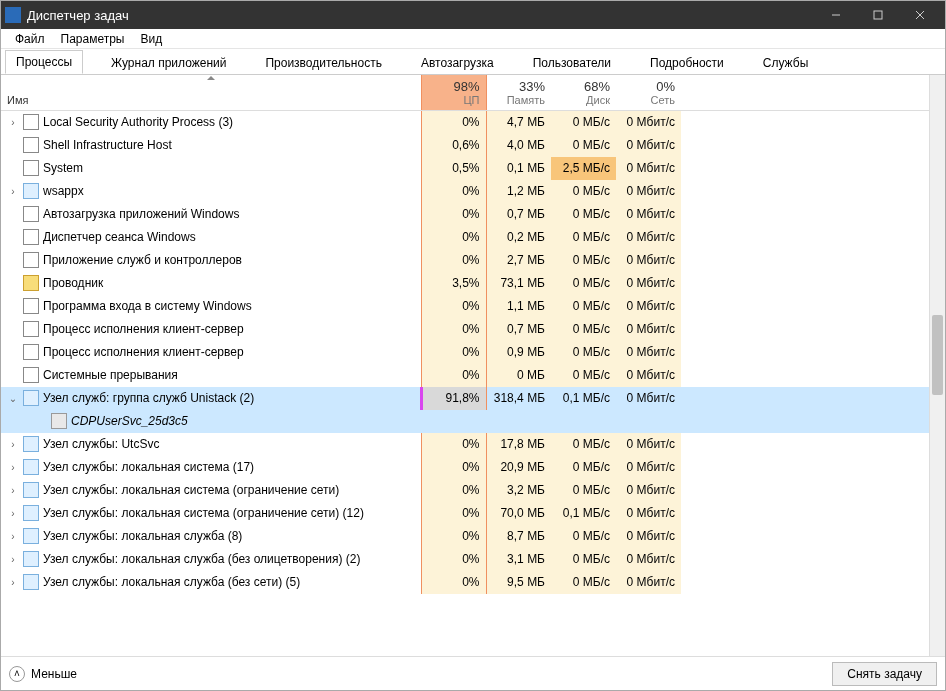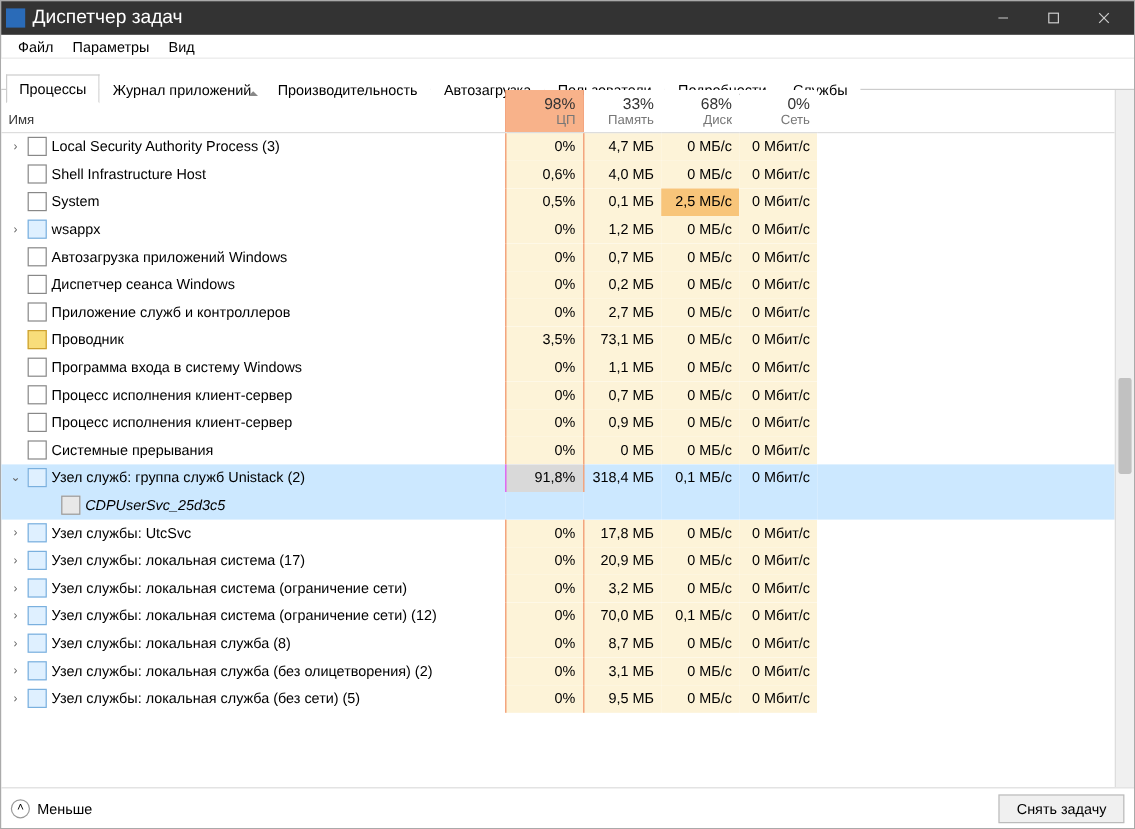--- a/index.html
+++ b/index.html
@@ -1,26 +1,26 @@
 <!DOCTYPE html>
 <html><head>
 <meta charset="utf-8">
 <style>
   * { box-sizing: border-box; margin: 0; padding: 0; }
   html, body { width: 946px; height: 691px; font-family: "Segoe UI", Tahoma, sans-serif; font-size: 12px; background: #fff; overflow: hidden; }
   .window { width: 946px; height: 691px; display: flex; flex-direction: column; border: 1px solid #aaa; }
   .titlebar { height: 28px; background: #333; color: #fff; display: flex; align-items: center; padding: 0 4px; }
   .titlebar .app-icon { width: 16px; height: 16px; background: #2a6bb8; margin-right: 6px; display: inline-block; }
-  .titlebar .title { flex: 1; font-size: 16px; }
+  .titlebar .title { flex: 1; font-size: 13px; }
   .titlebar .win-btn { width: 42px; height: 28px; display: flex; align-items: center; justify-content: center; color: #ccc; cursor: pointer; }
   .titlebar .win-btn svg { width: 10px; height: 10px; }
   .menubar { height: 20px; display: flex; align-items: center; padding: 2px 6px; border-bottom: 1px solid #e5e5e5; font-size: 12px; }
   .menubar .menu-item { padding: 2px 8px; cursor: pointer; }
   .tabs { height: 26px; display: flex; align-items: flex-end; padding: 0 4px; border-bottom: 1px solid #ccc; background:#fff;}
-  .tab { padding: 4px 10px; border: 1px solid transparent; border-bottom: none; cursor: pointer; margin-right: 0px; font-size: 12px; position:relative; top:12px; background:#fff;}
+  .tab { padding: 4px 10px; border: 1px solid transparent; border-bottom: none; cursor: pointer; margin-right: 17px; font-size: 12px; position:relative; top:0; background:#fff;}
   .tab.active { border-color: #ccc; background: #fff; border-bottom: 1px solid #fff; }
   .content { flex: 1; display: flex; flex-direction: column; overflow: hidden; }
   .grid { flex: 1; overflow: hidden; display: flex; }
   .table-wrap { flex: 1; overflow: hidden; position:relative; }
   .scrollbar { width: 16px; background: #f0f0f0; position: relative; border-left:1px solid #ddd;}
   .scroll-thumb { position: absolute; left: 2px; right: 2px; top: 240px; height: 80px; background: #c1c1c1; border-radius: 2px; }
   table { border-collapse: collapse; width: 100%; table-layout: fixed; }
   thead th { font-weight: normal; text-align: right; padding: 4px 6px; border-bottom: 1px solid #ddd; height: 32px; vertical-align: bottom; font-size:11px; color:#333; position:relative;margin-left:16px;}
   thead th.name-col { text-align: left; }
   thead th .pct { display: block; font-size: 13px; }
@@ -36,21 +36,21 @@
   thead th.col-mem, thead th.col-disk, thead th.col-net { background:#fff;}
   tbody td { padding: 3px 6px; border-bottom: none; height:23px; white-space:nowrap; overflow:hidden; text-overflow: ellipsis;}
   tbody td.num { text-align: right; }
   tbody td.name { text-align: left; }
   tbody tr.row td.cpu { background:#fdf3d8; border-left:1px solid #f09060; border-right:1px solid #f09060;}
   tbody tr.row td.mem { background:#fdf3d8; }
   tbody tr.row td.disk { background:#fdf3d8; }
   tbody tr.row td.net { background:#fdf3d8; }
   tbody tr.row td.rest { }
   tbody tr.row.sel td { background:#cce8ff !important; }
-  tbody tr.row.sel td.cpu { background:#d9d9d9 !important; border-left:1px solid #d946ef; border-right:1px solid #f09060;}
+  tbody tr.row.sel td.cpu { background:#d9d9d9 !important; border-left:3px solid #d946ef; border-right:1px solid #f09060;}
   tbody tr.child td { background:#cce8ff; }
   tbody tr.child td.name { padding-left: 50px; font-style: italic; }
   td.disk.hot { background:#f8c57a !important; }
   .name-cell { display:flex; align-items:center; gap:4px; }
   .expander { width:12px; display:inline-flex; justify-content:center; color:#666; font-size:10px;}
   .proc-icon { width:16px; height:16px; display:inline-block; background:#eee; border:1px solid #bbb;}
   .proc-icon.svc { background:#dff0ff; border-color:#7ab0de;}
   .proc-icon.sys { background:#fff; border-color:#888;}
   .proc-icon.exp { background:#f8dd7a; border-color:#cca030;}
   .proc-icon.gear { background:#e8e8e8; border-color:#999;}

